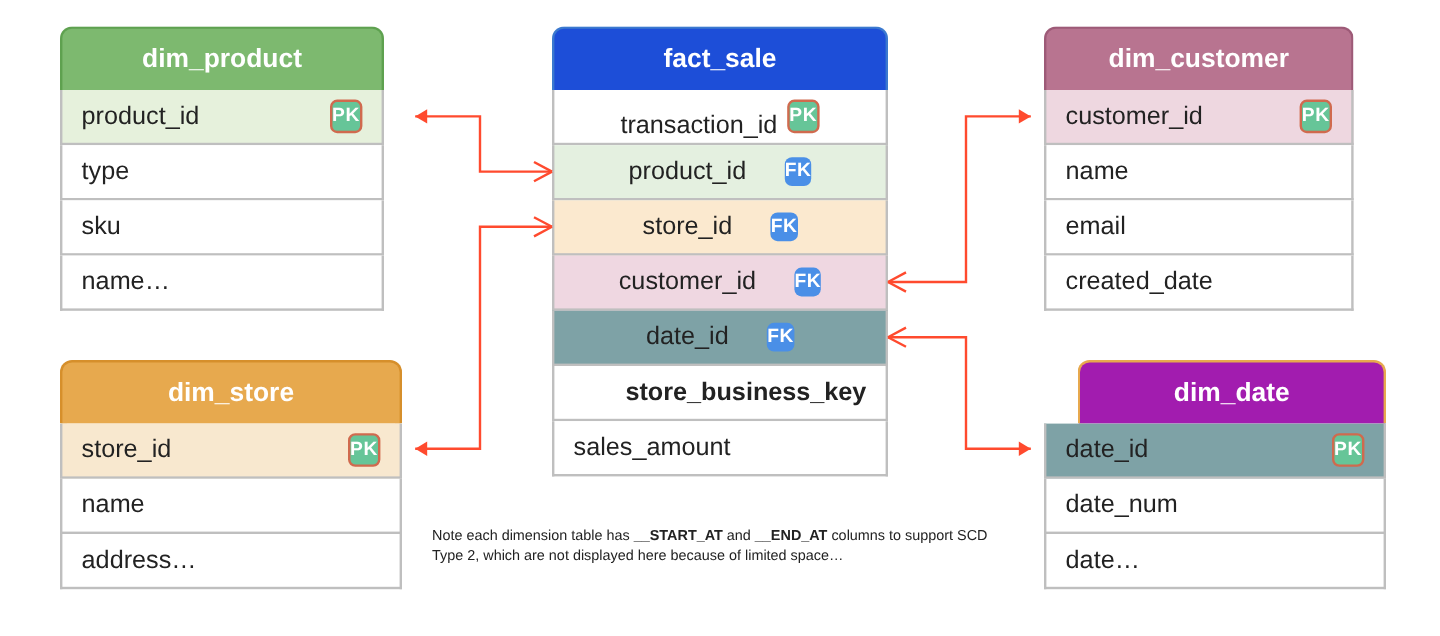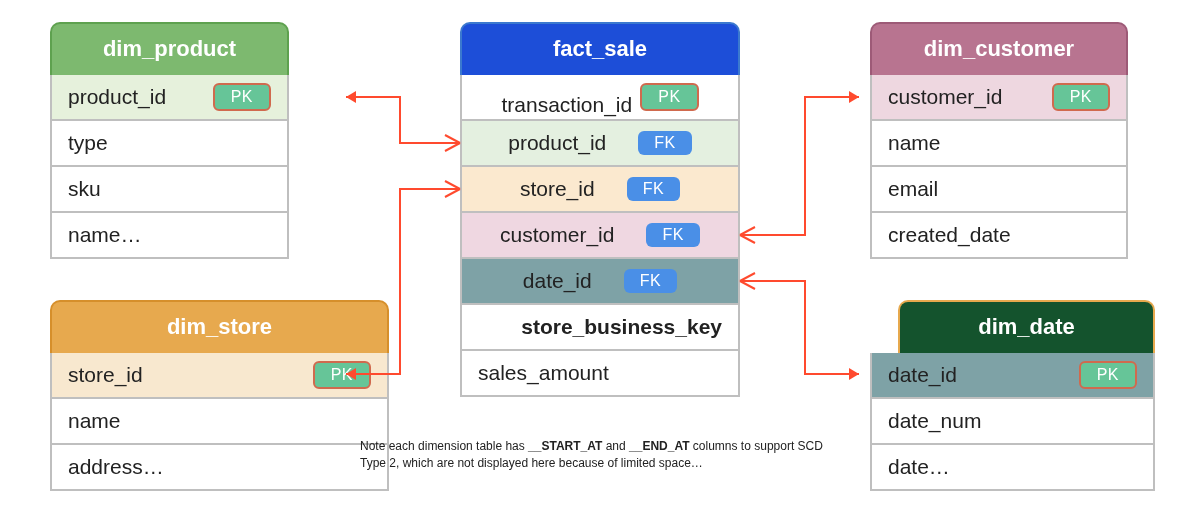--- a/index.html
+++ b/index.html
@@ -36,36 +36,36 @@
     border-left: 2px solid #bfbfbf;
     border-right: 2px solid #bfbfbf;
     border-bottom: 2px solid #bfbfbf;
     position: relative;
   }
   .row .col-name { flex: 1; }
   .badge {
     display: inline-flex;
     align-items: center;
     justify-content: center;
-    font-weight: 400;
+    font-weight: 700;
     font-size: 16px;
     color: #fff;
     border-radius: 6px;
-    padding: 3px 16px;
+    padding: 3px 0;
     margin-left: 8px;
     letter-spacing: 0.5px;
   }
   .badge.pk { background: #66c598; border: 2px solid #d06a4e; }
   .badge.fk { background: #4a8fe7; color:#fff;margin-left:32px; }
   
   .hdr-green  { background:#7db96f; border-color:#5ea14f; }
   .hdr-blue   { background:#1d4ed8; border-color:#3b79cf; }
   .hdr-rose   { background:#b87490; border-color:#9d5a77; }
   .hdr-orange { background:#e7a94e; border-color:#d68f2b; }
-  .hdr-teal   { background:#14532d; border-color:#e7a94e;margin-left:28px; }
+  .hdr-teal   { background:#a21caf; border-color:#e7a94e;margin-left:28px; }
   
   .tint-green  { background:#e6f1dc; }
   .tint-rose   { background:#eed7e0; }
   .tint-orange { background:#f8e8cf; }
   .tint-teal   { background:#7ea2a6; }
   
   .tint-fgreen  { background:#e4f0e0; }
   .tint-forange { background:#fbe9cf; }
   .tint-frose   { background:#efd7e1; }
   .tint-fteal   { background:#7ea2a6; }
@@ -82,21 +82,21 @@
     position:absolute;
     font-size:12px;
     line-height:1.45;
     color:#222;
   }
   .footnote b { font-weight:700; }
 </style>
 </head>
 <body>
 
-<div class="table" style="left:50px; top:22px; width:239px;border-radius:23px;">
+<div class="table" style="left:50px; top:22px; width:270px;border-radius:23px;">
   <div class="table-header hdr-green">dim_product</div>
   <div class="row tint-green">
     <span class="col-name">product_id</span>
     <span class="badge pk">PK</span>
   </div>
   <div class="row">
       <span class="col-name">type</span>
     </div>
   <div class="row">
       <span class="col-name">sku</span>
@@ -146,21 +146,21 @@
       <span class="col-name">name</span>
     </div>
   <div class="row">
       <span class="col-name">email</span>
     </div>
   <div class="row">
       <span class="col-name">created_date</span>
     </div>
 </div>
 
-<div class="table" style="left:50px; top:300px; width:339px;">
+<div class="table" style="left:50px; top:300px; width:285px;">
   <div class="table-header hdr-orange">dim_store</div>
   <div class="row tint-orange">
     <span class="col-name">store_id</span>
     <span class="badge pk">PK</span>
   </div>
   <div class="row">
       <span class="col-name">name</span>
     </div>
   <div class="row">
       <span class="col-name">address…</span>

